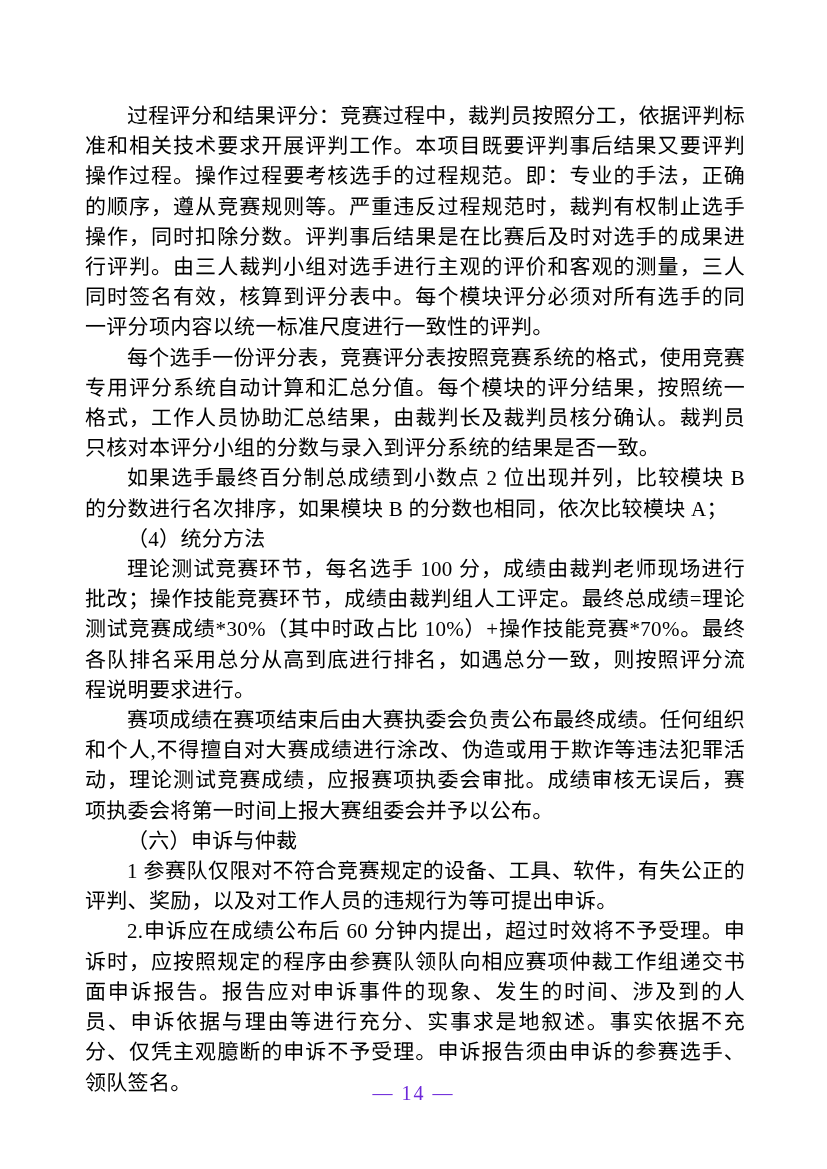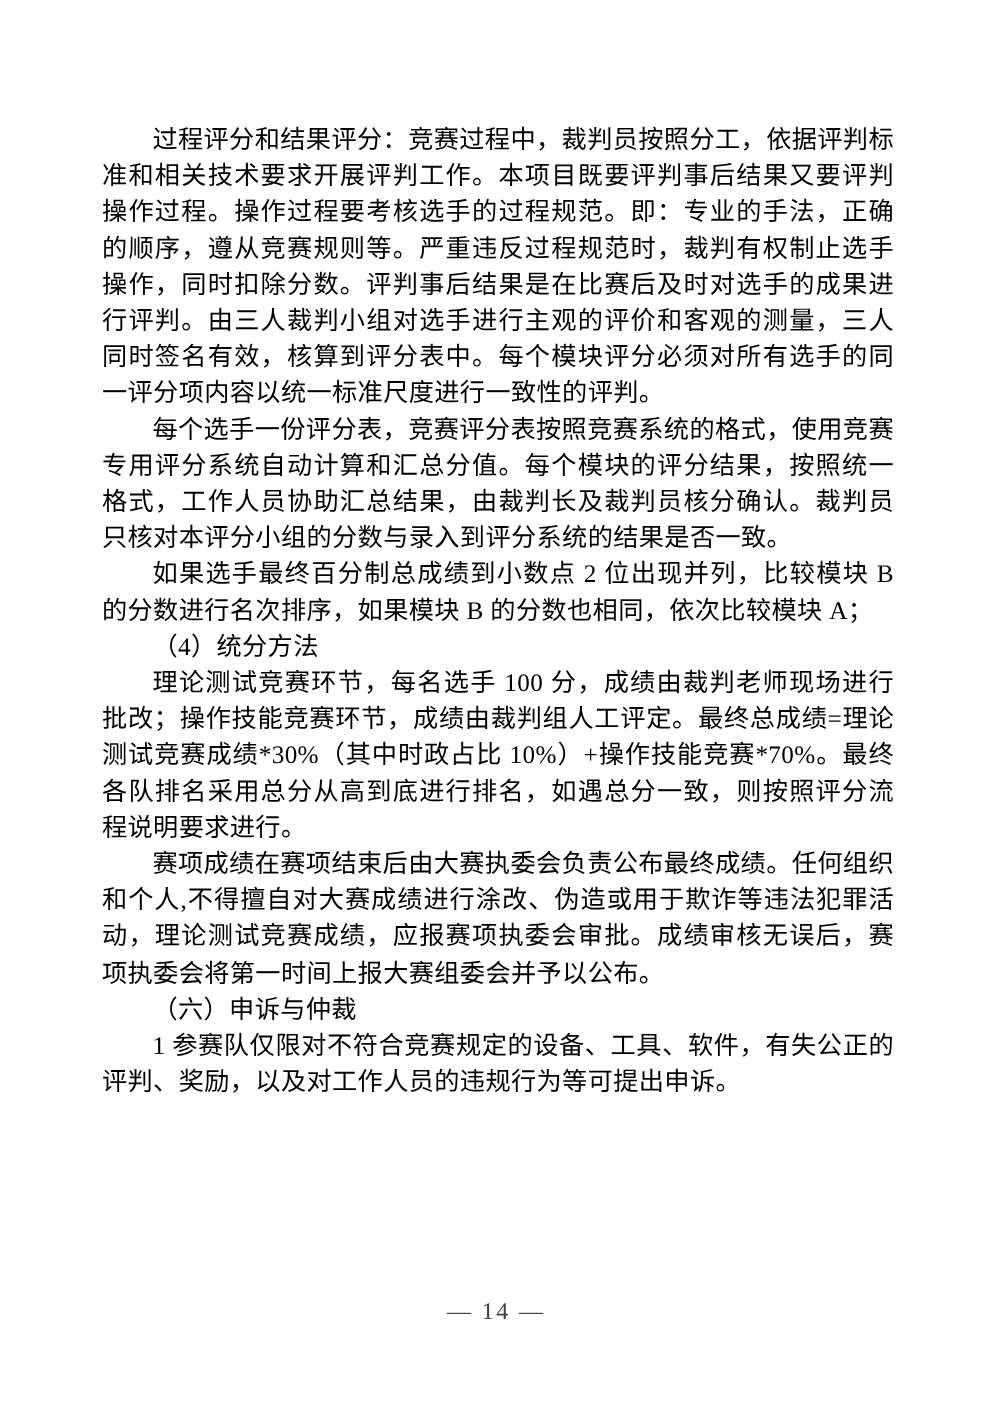--- a/index.html
+++ b/index.html
@@ -34,32 +34,33 @@
   .para.bold {
     font-weight: normal;
   }
   .footer {
     position: absolute;
     left: 0;
     top: 1082px;
     width: 100%;
     text-align: center;
     font-size: 20px;
-    color: #404040;
+    color: #6d28d9;
     letter-spacing: 2px;
   }
 </style>
 </head>
 <body>
 
 <div class="page">
   <div class="content">
     <p class="para">过程评分和结果评分：竞赛过程中，裁判员按照分工，依据评判标准和相关技术要求开展评判工作。本项目既要评判事后结果又要评判操作过程。操作过程要考核选手的过程规范。即：专业的手法，正确的顺序，遵从竞赛规则等。严重违反过程规范时，裁判有权制止选手操作，同时扣除分数。评判事后结果是在比赛后及时对选手的成果进行评判。由三人裁判小组对选手进行主观的评价和客观的测量，三人同时签名有效，核算到评分表中。每个模块评分必须对所有选手的同一评分项内容以统一标准尺度进行一致性的评判。</p>
     <p class="para">每个选手一份评分表，竞赛评分表按照竞赛系统的格式，使用竞赛专用评分系统自动计算和汇总分值。每个模块的评分结果，按照统一格式，工作人员协助汇总结果，由裁判长及裁判员核分确认。裁判员只核对本评分小组的分数与录入到评分系统的结果是否一致。</p>
     <p class="para">如果选手最终百分制总成绩到小数点 2 位出现并列，比较模块 B 的分数进行名次排序，如果模块 B 的分数也相同，依次比较模块 A；</p>
     <p class="para">（4）统分方法</p>
     <p class="para">理论测试竞赛环节，每名选手 100 分，成绩由裁判老师现场进行批改；操作技能竞赛环节，成绩由裁判组人工评定。最终总成绩=理论测试竞赛成绩*30%（其中时政占比 10%）+操作技能竞赛*70%。最终各队排名采用总分从高到底进行排名，如遇总分一致，则按照评分流程说明要求进行。</p>
     <p class="para">赛项成绩在赛项结束后由大赛执委会负责公布最终成绩。任何组织和个人,不得擅自对大赛成绩进行涂改、伪造或用于欺诈等违法犯罪活动，理论测试竞赛成绩，应报赛项执委会审批。成绩审核无误后，赛项执委会将第一时间上报大赛组委会并予以公布。</p>
     <p class="para bold">（六）申诉与仲裁</p>
     <p class="para">1 参赛队仅限对不符合竞赛规定的设备、工具、软件，有失公正的评判、奖励，以及对工作人员的违规行为等可提出申诉。</p>
+    <p class="para">2.申诉应在成绩公布后 60 分钟内提出，超过时效将不予受理。申诉时，应按照规定的程序由参赛队领队向相应赛项仲裁工作组递交书面申诉报告。报告应对申诉事件的现象、发生的时间、涉及到的人员、申诉依据与理由等进行充分、实事求是地叙述。事实依据不充分、仅凭主观臆断的申诉不予受理。申诉报告须由申诉的参赛选手、领队签名。</p>
   </div>
   <div class="footer">— 14 —</div>
 </div>
 
 </body></html>

